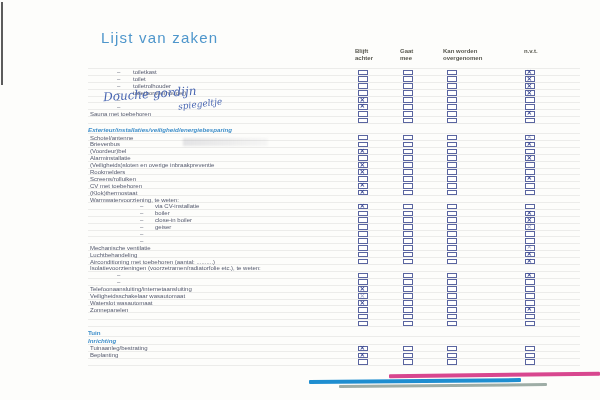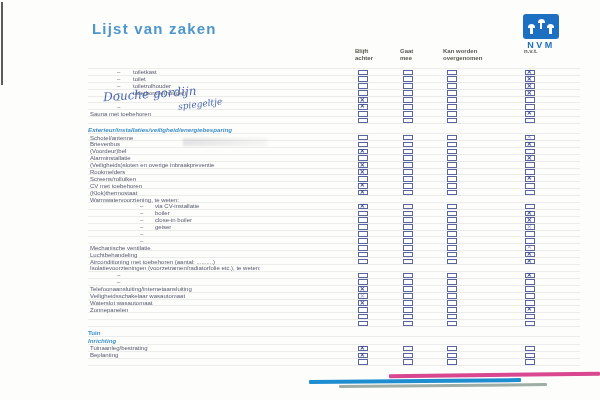--- a/index.html
+++ b/index.html
@@ -1,19 +1,19 @@
 <!DOCTYPE html>
 <html><head>
 <meta charset="utf-8">
 <style>
   html,body{margin:0;padding:0;background:#ffffff;}
   .page{position:relative;width:600px;height:400px;background:#fdfdfb;overflow:hidden;
         font-family:"Liberation Sans",sans-serif;}
   .edge-line{position:absolute;left:1px;top:2px;width:2px;height:83px;background:#3f3f3f;opacity:.85;}
-  .title{position:absolute;left:88px;top:16px;margin:4px;font-size:15px;font-weight:bold;
+  .title{position:absolute;left:88px;top:16px;margin:13px;font-size:15px;font-weight:normal;
          color:#4e96cb;letter-spacing:1.2px;}
   
   .logo{position:absolute;left:522px;top:14px;width:38px;text-align:center;}
   .logo-square{position:relative;width:36px;height:25px;background:#1d6fc1;border-radius:3px;margin:0 auto;}
   .fig{position:absolute;width:7px;height:4px;background:#fff;border-radius:4px 4px 0 0;}
   .fig::after{content:"";position:absolute;left:2.2px;top:3.5px;width:2.6px;height:6px;background:#fff;}
   .f1{left:5px;top:10px}.f2{left:14.5px;top:5px}.f3{left:24px;top:10px}
   .logo-text{font-size:9px;font-weight:bold;color:#1d6fc1;letter-spacing:2.5px;margin-top:1px;}
   
   .col-head{position:absolute;top:48px;font-size:6px;font-weight:bold;color:#58584f;line-height:6.5px;white-space:pre-line;}
@@ -48,28 +48,20 @@
   .bar-gray{left:339px;top:384px;width:208px;height:2.6px;background:#93a49c;transform:rotate(-0.5deg);opacity:.9;}
 </style>
 </head>
 <body>
 
 <div class="page">
   <div class="edge-line"></div>
 
   <h1 class="title">Lijst van zaken</h1>
 
-  <div class="logo">
-    <div class="logo-square">
-      <span class="fig f1"></span>
-      <span class="fig f2"></span>
-      <span class="fig f3"></span>
-    </div>
-    <div class="logo-text">NVM</div>
-  </div>
 
   <div class="col-head ch1"><span>Blijft</span><br><span>achter</span></div>
   <div class="col-head ch2"><span>Gaat</span><br><span>mee</span></div>
   <div class="col-head ch3"><span>Kan worden</span><br><span>overgenomen</span></div>
   <div class="col-head ch4"><span>n.v.t.</span></div>
 
   <div class="table" id="items-table">
       <div class="row">
         <span class="dash i1">–</span>
         <span class="lbl i1">toiletkast</span>

